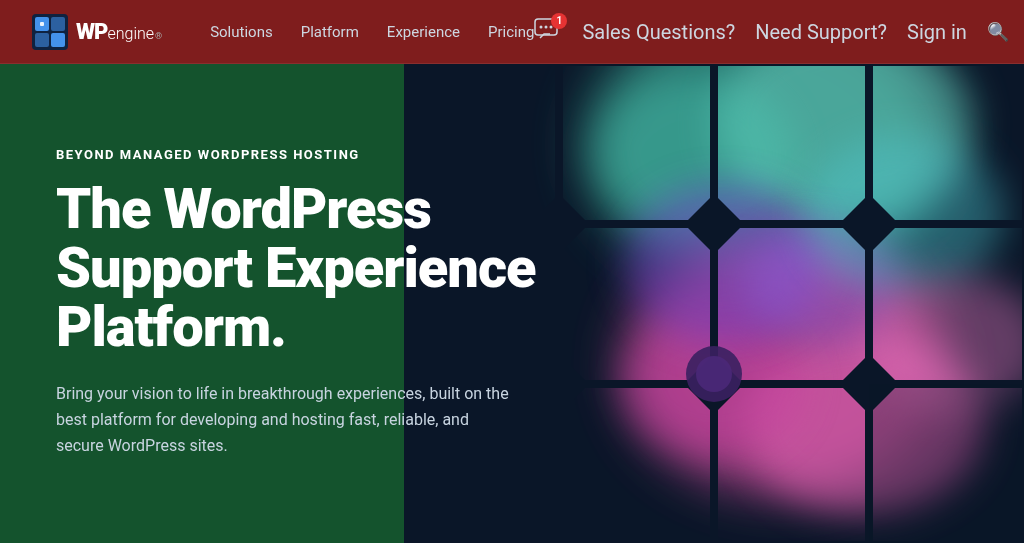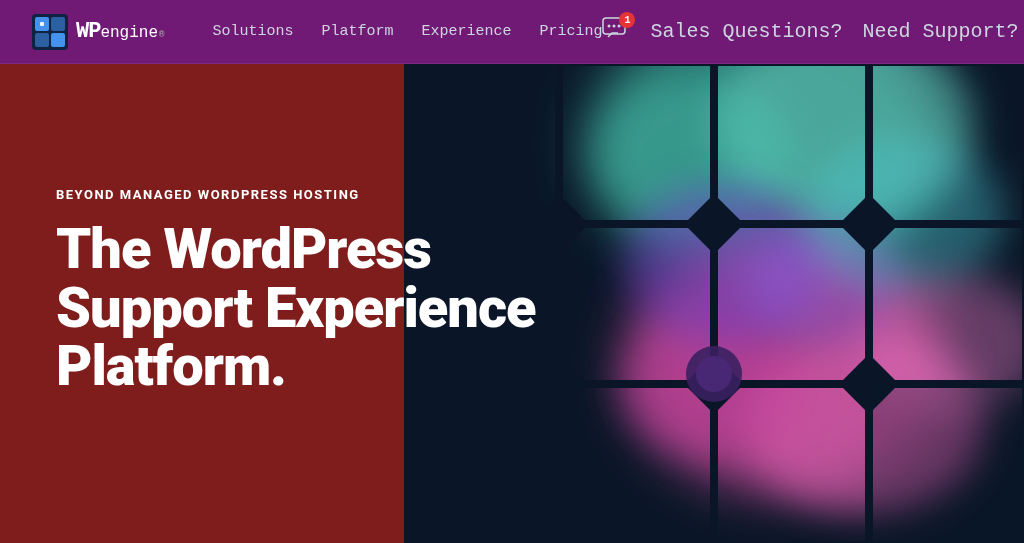--- a/index.html
+++ b/index.html
@@ -9,27 +9,26 @@
       width: 1024px;
       height: 543px;
       overflow: hidden;
       background: #0a1628;
     }
 
     
     .navbar {
       position: relative;
       z-index: 10;
-      background: #701a75;
+      background: #7f1d1d;
       display: flex;
       align-items: center;
       padding: 0 32px;
       height: 64px;
       border-bottom: 1px solid rgba(255,255,255,0.08);
-      font-family: Liberation Mono, monospace;
     }
 
     .logo-area {
       display: flex;
       align-items: center;
       gap: 8px;
       margin-right: 48px;
     }
 
     .logo-icon {
@@ -124,21 +123,21 @@
       color: #cdd6e0;
       font-size: 18px;
       cursor: pointer;
     }
 
     
     .hero {
       position: relative;
       width: 1024px;
       height: 479px;
-      background: #7f1d1d;
+      background: #14532d;
       overflow: hidden;
       display: flex;
       align-items: center;
     }
 
     .hero-bg {
       position: absolute;
       top: 0; right: 0;
       width: 620px;
       height: 479px;
@@ -298,14 +297,15 @@
         <stop offset="0%" stop-color="#0a1628" stop-opacity="1"></stop>
         <stop offset="100%" stop-color="#0a1628" stop-opacity="0"></stop>
       </linearGradient>
       <rect x="0" y="0" width="100" height="479" fill="url(#leftFade)"></rect>
     </svg>
   </div>
 
   <div class="hero-content">
     <p class="hero-eyebrow">BEYOND MANAGED WORDPRESS HOSTING</p>
     <h1 class="hero-title">The WordPress Support Experience Platform.</h1>
+    <p class="hero-desc">Bring your vision to life in breakthrough experiences, built on the best platform for developing and hosting fast, reliable, and secure WordPress sites.</p>
   </div>
 </section>
 
 </body></html>

